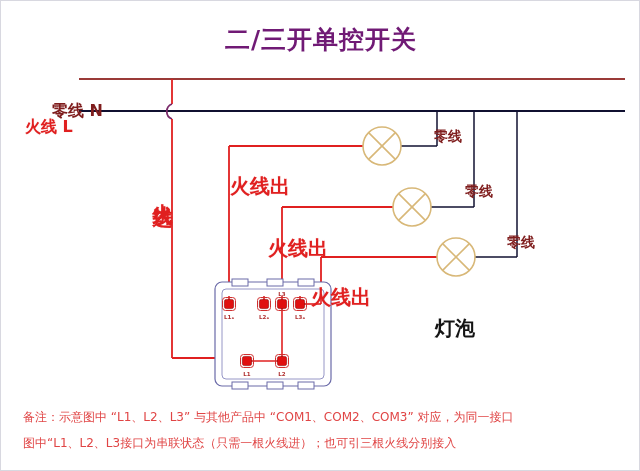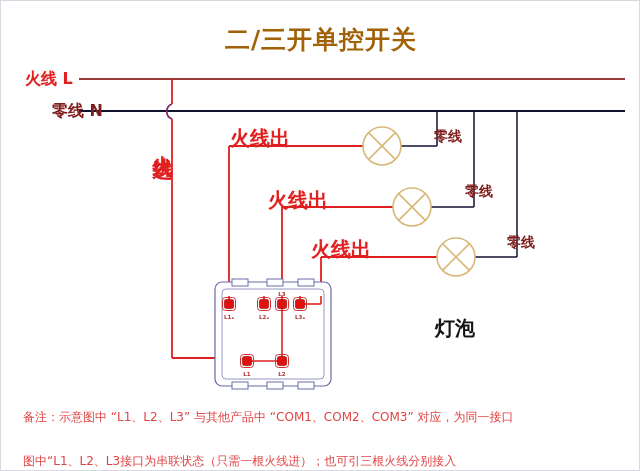--- a/index.html
+++ b/index.html
@@ -25,31 +25,32 @@
     height: 471px;
   }
   .title {
     position: absolute;
     left: 0;
     top: 22px;
     width: 640px;
     text-align: center;
     font-size: 25px;
     font-weight: bold;
-    color: #a16207;
+    color: #701a75;
     letter-spacing: 1px;
   }
   .lbl {
     position: absolute;
     white-space: nowrap;
     font-weight: bold;
   }
   .lbl-red {
     color: #e02020;
     text-shadow: 0 0 1px rgba(224,32,32,0.25);
+    margin-top: 48px;
   }
   .lbl-navy {
     color: #7f1d1d;
     margin-left: 27px;
   }
   .lbl-black {
     color: #141414;
     margin-top: 33px;
   }
   .lbl-bigred {
@@ -71,21 +72,21 @@
     position: absolute;
     left: 22px;
     white-space: nowrap;
     font-size: 12px;
     color: #e04545;
     font-weight: normal;
     letter-spacing: 0px;
     text-align: right;
   }
   .note1 { top: 408px; }
-  .note2 { top: 452px; }
+  .note2 { top: 434px; }
   .term-label {
     position: absolute;
     font-size: 5.5px;
     color: #b03030;
     font-weight: bold;
     text-align: center;
     width: 18px;
   }
 </style>
 </head>

